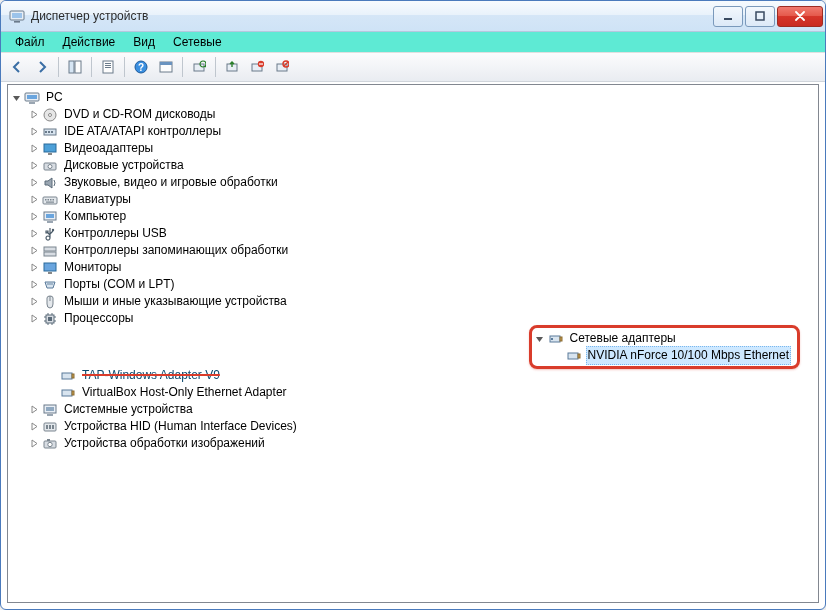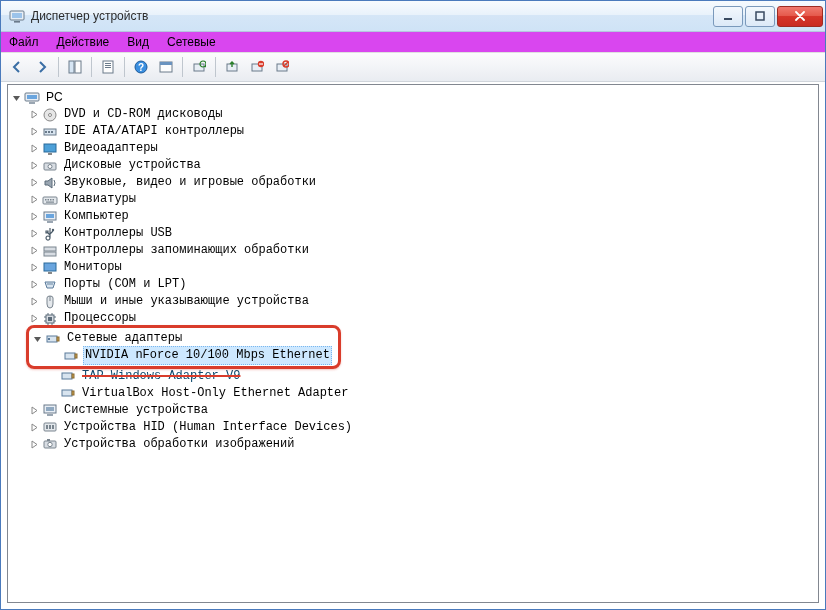--- a/index.html
+++ b/index.html
@@ -1,36 +1,36 @@
 <!DOCTYPE html>
 <html><head>
 <meta charset="utf-8">
 <style>
   html,body{margin:0;padding:0;font-family:"Segoe UI",Tahoma,sans-serif;font-size:12px;color:#000;background:#fff;}
-  .window{width:826px;height:610px;box-sizing:border-box;border:1px solid #4a7abc;border-radius:0;overflow:hidden;background:#fff;display:flex;flex-direction:column;box-shadow:0 0 10px rgba(0,0,0,0.25);}
+  .window{width:826px;height:610px;box-sizing:border-box;border:1px solid #4a7abc;border-radius:6px;overflow:hidden;background:#fff;display:flex;flex-direction:column;box-shadow:0 0 10px rgba(0,0,0,0.25);}
   
   .titlebar{height:30px;background:linear-gradient(to bottom,#f7fbfe 0%,#e9f2fb 45%,#d5e6f7 46%,#cfe3f6 100%);display:flex;align-items:center;padding:0 2px 0 8px;border-bottom:1px solid #b5c7de;}
   .titlebar .app-icon{width:16px;height:16px;margin-right:6px;display:flex;align-items:center;justify-content:center;}
   .titlebar .title{flex:1;font-size:12px;color:#2b2b2b;}
   .win-btns{display:flex;gap:0;}
   .win-btn{width:28px;height:19px;border:1px solid #7a99bb;border-radius:3px;margin-left:2px;background:linear-gradient(to bottom,#f3f8fd,#dce9f7);display:flex;align-items:center;justify-content:center;color:#394a60;}
   .win-btn.close{width:44px;background:linear-gradient(to bottom,#f07a6e 0%,#e55a4d 45%,#d6352a 46%,#c92b21 100%);border-color:#9d2b22;color:#fff;}
   .win-btn svg{display:block;}
   
-  .menubar{height:20px;background:#d946ef;display:flex;align-items:center;padding:0 0;gap:2px;border-bottom:1px solid #e0e0e0;}
+  .menubar{height:20px;background:#5eead4;display:flex;align-items:center;padding:0 6px;gap:2px;border-bottom:1px solid #e0e0e0;}
   .menu-item{padding:2px 8px;border-radius:2px;}
   
   .toolbar{height:28px;background:linear-gradient(to bottom,#fcfcfd,#e9ecf1);border-bottom:1px solid #d0d5db;display:flex;align-items:center;padding:0 4px;gap:1px;}
   .tb-sep{width:1px;height:20px;background:#bfc6ce;margin:0 3px;}
   .tb-btn{width:22px;height:22px;display:flex;align-items:center;justify-content:center;border:1px solid transparent;border-radius:2px;}
   
-  .content-wrap{flex:1;padding:2px 6px 6px 6px;display:flex;}
+  .content-wrap{flex:1;padding:2px 6px 6px 6px;display:flex;text-align:right;}
   .content{flex:1;border:1px solid #828790;background:#fff;overflow:auto;padding:4px 2px;}
   .tree{list-style:none;margin:0;padding:0;line-height:17px;}
-  .tree ul{list-style:none;margin:0;padding:0 0 0 18px;font-family:Liberation Mono, monospace;}
+  .tree ul{list-style:none;margin:0;padding:0 0 0 18px;}
   .node{display:flex;align-items:center;height:17px;white-space:nowrap;}
   .arrow{width:12px;height:12px;margin-right:2px;display:inline-flex;align-items:center;justify-content:center;flex:none;}
   .arrow svg{display:block;}
   .ico{width:16px;height:16px;margin-right:4px;display:inline-flex;align-items:center;justify-content:center;flex:none;}
   .label{padding:0 2px;}
   .selected .label{background:#cde8ff;border:1px dotted #7ab7ee;padding:0 1px;}
   .highlight-box{position:relative;border:3px solid #d93c2b;border-radius:8px;padding:2px 6px 2px 2px;margin:-2px 16px -2px -2px;box-shadow:0 1px 2px rgba(217,60,43,0.3);display:inline-block;}
   .struck{color:#0c4a6e;text-decoration:line-through;text-decoration-color:#d93c2b;text-decoration-thickness:2px;}
 </style>
 </head>

